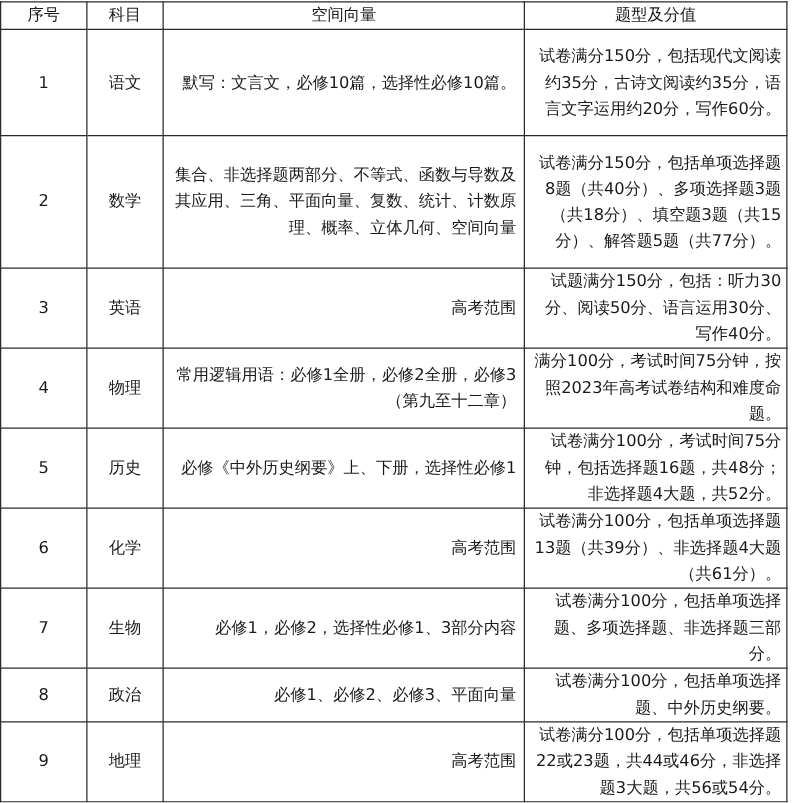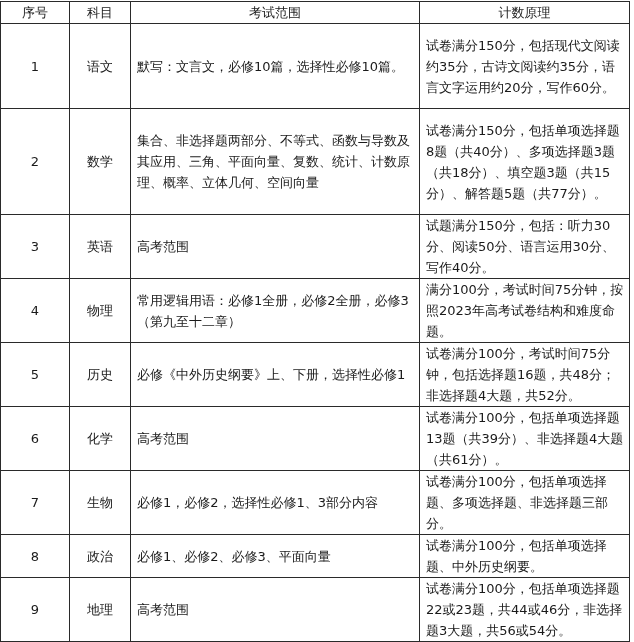--- a/index.html
+++ b/index.html
@@ -16,43 +16,43 @@
     }
     td, th {
       border: 1.5px solid #2a2a2a;
       padding: 0 6px;
       vertical-align: middle;
       line-height: 21px;
       font-weight: normal;
     }
     th { height: 21px; text-align: center; font-size: 13px; }
     td.c-no, td.c-subj { text-align: center; }
-    td.c-scope, td.c-type { text-align: left; word-break: break-all; }
+    td.c-scope, td.c-type { text-align: right; word-break: break-all; }
     td.c-type { padding: 0 4px 0 6px; }
     col.w-no { width: 69px; }
     col.w-subj { width: 61px; }
     col.w-scope { width: 289px; }
     col.w-type { width: 210px; }
   </style>
 </head>
 <body>
 
 <table>
   <colgroup>
     <col class="w-no">
       <col class="w-subj">
       <col class="w-scope">
       <col class="w-type">
   </colgroup>
   <thead>
     <tr>
       <th>序号</th>
       <th>科目</th>
-      <th>考试范围</th>
-      <th>计数原理</th>
+      <th>空间向量</th>
+      <th>题型及分值</th>
     </tr>
   </thead>
   <tbody id="tbody">
       <tr style="height: 85px;">
         <td class="c-no">1</td>
         <td class="c-subj">语文</td>
         <td class="c-scope">默写：文言文，必修10篇，选择性必修10篇。</td>
         <td class="c-type">试卷满分150分，包括现代文阅读约35分，古诗文阅读约35分，语言文字运用约20分，写作60分。</td>
       </tr>
       <tr style="height: 106px;">

